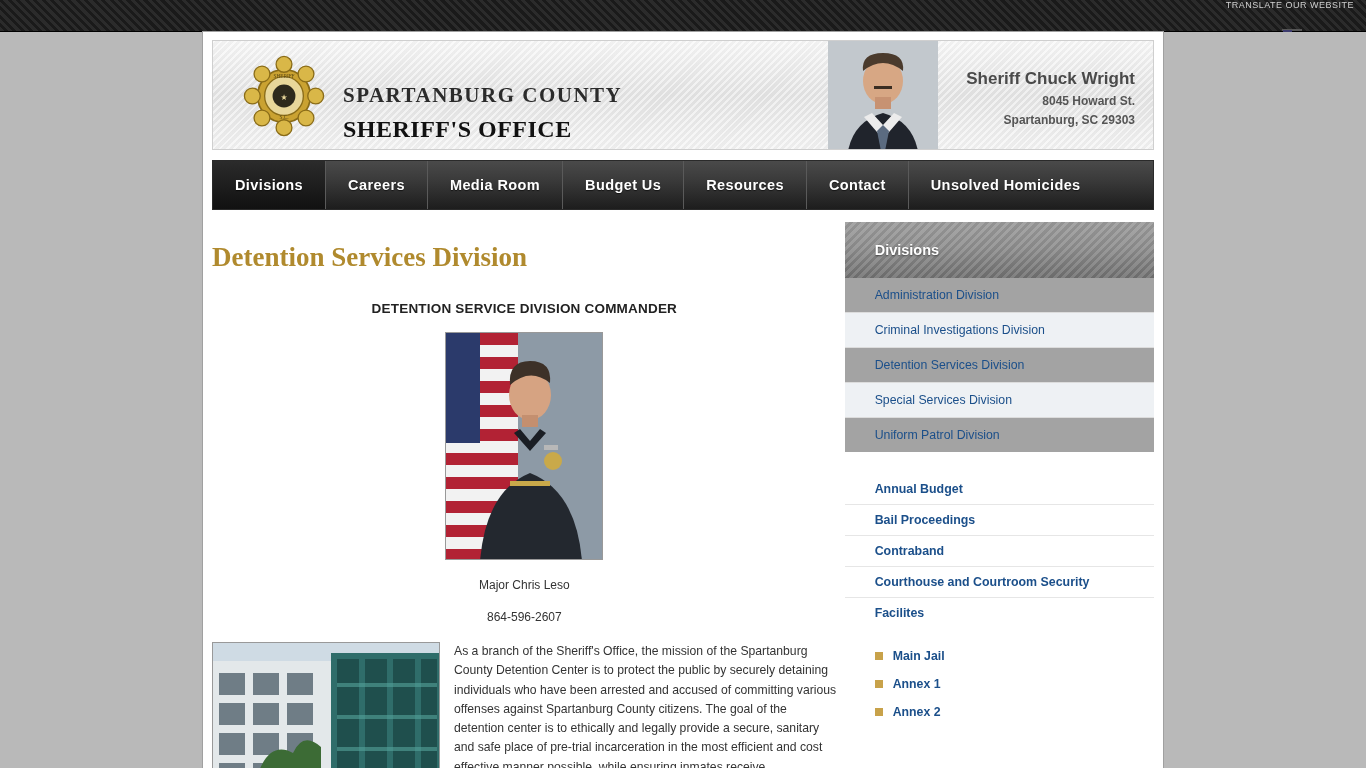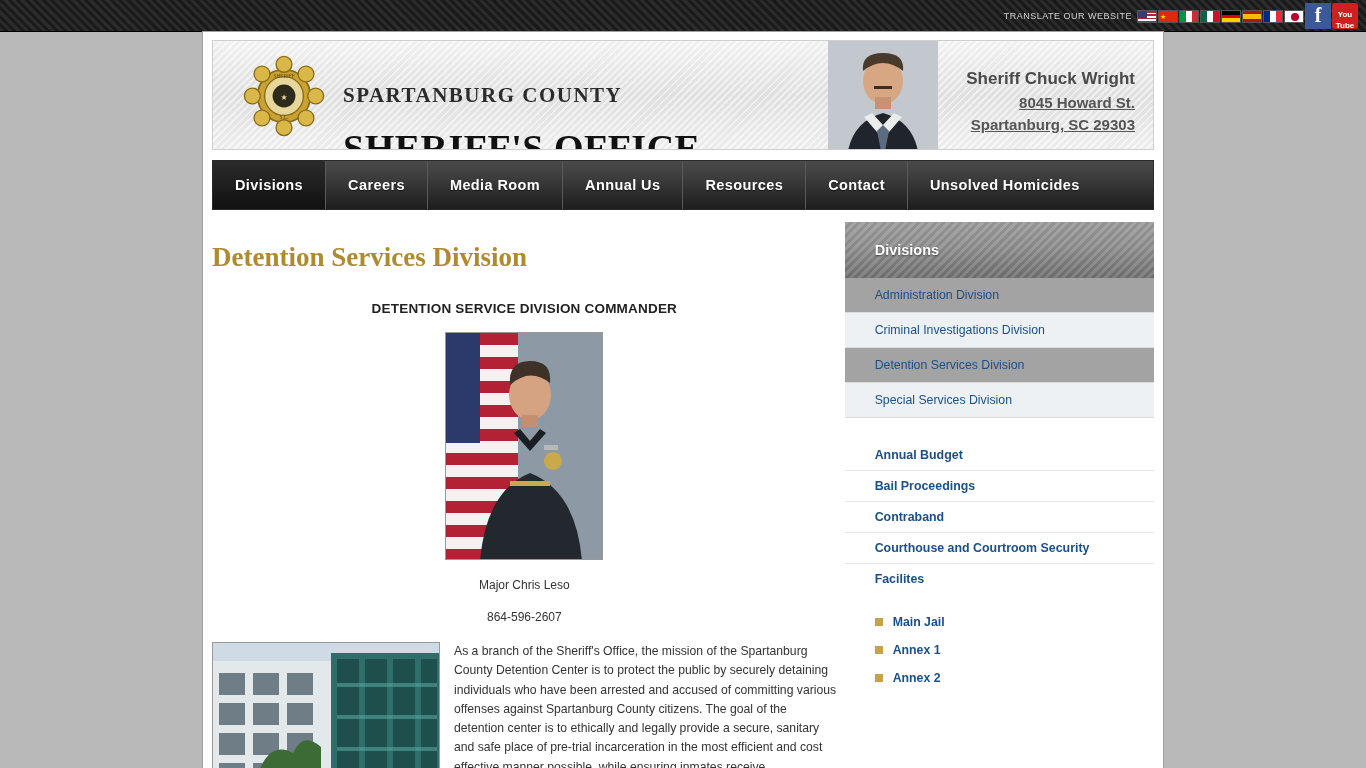--- a/index.html
+++ b/index.html
@@ -13,21 +13,21 @@
   
   #topbar {
     position: relative;
     height: 32px;
     background:
       repeating-linear-gradient(45deg, #2b2b2b 0px, #2b2b2b 3px, #1a1a1a 3px, #1a1a1a 6px);
     border-bottom: 1px solid #000;
   }
   #translate-wrap {
     position: absolute; right: 8px; top: 0;
-    height: 32px; display: flex; align-items: center; gap: 1px;
+    height: 32px; display: flex; align-items: center; gap: 19px; flex-direction: column;
   }
   #translate-label {
     color: #cfcfcf; font-size: 9px; letter-spacing: 0.5px;
     margin-right: 4px; white-space: nowrap;
   }
   .flag { width: 20px; height: 13px; display: inline-block; border: 1px solid #555; }
   .social { width: 26px; height: 26px; display: inline-block; position: relative; }
   .social-fb { background: #3b5998; color: #fff; font-weight: bold; font-size: 20px;
      text-align: center; line-height: 24px; font-family: "Liberation Serif", serif; }
   .social-yt { background: #cd201f; color: #fff; font-size: 8px; text-align: center;
@@ -58,33 +58,33 @@
   #badge {
     position: absolute; left: 27px; top: 10px; width: 88px; height: 90px;
   }
   #title-block { position: absolute; left: 130px; top: 42px; }
   #title-sub {
     font-family: "Liberation Serif", serif;
     font-size: 21px; letter-spacing: 1.5px; color: #2b2b2b; font-weight: bold;
   }
   #title-main {
     font-family: "Liberation Serif", serif;
-    font-size: 38px; letter-spacing: 0.5px; color: #111; font-weight: bold;
-    margin-top: 18px;
+    font-size: 24px; letter-spacing: 0.5px; color: #111; font-weight: bold;
+    margin-top: 8px;
   }
   #sheriff-photo {
     position: absolute; left: 615px; top: 0px; width: 110px; height: 110px;
     background: linear-gradient(180deg,#cfd4da 0%, #aeb6bd 100%);
     overflow: hidden;
   }
   #sheriff-info {
     position: absolute; right: 18px; top: 28px; text-align: right; color: #333; margin-left: 24px;
   }
   #sheriff-name { font-size: 17px; font-weight: bold; color: #4a4a4a; }
-  #sheriff-addr1, #sheriff-addr2 { font-size: 15px; font-weight: bold; color: #555; margin-top: 5px; text-decoration: underline; }
+  #sheriff-addr1, #sheriff-addr2 { font-size: 12px; font-weight: bold; color: #555; margin-top: 5px; }
   
   #nav {
     margin: 10px 9px 0 9px;
     height: 50px;
     background: linear-gradient(180deg,#4a4a4a 0%, #3a3a3a 40%, #1d1d1d 100%);
     display: flex; align-items: stretch;
     border: 1px solid #2a2a2a;
   }
   .nav-item {
     display: flex; align-items: center; padding: 0 22px;
@@ -235,21 +235,21 @@
     <div class="nav-item active">
           <span>Divisions</span>
         </div>
     <div class="nav-item">
           <span>Careers</span>
         </div>
     <div class="nav-item">
           <span>Media Room</span>
         </div>
     <div class="nav-item">
-          <span>Annual Us</span>
+          <span>Budget Us</span>
         </div>
     <div class="nav-item">
           <span>Resources</span>
         </div>
     <div class="nav-item">
           <span>Contact</span>
         </div>
     <div class="nav-item" style="border-right:none;">
           <span>Unsolved Homicides</span>
         </div>
@@ -344,20 +344,21 @@
 
     <div id="sidebar">
       <div id="sidebar-header">
         <span id="sidebar-header-label">Divisions</span>
       </div>
 
       <a class="side-link plain"><span>Administration Division</span></a>
       <a class="side-link alt"><span>Criminal Investigations Division</span></a>
       <a class="side-link plain"><span>Detention Services Division</span></a>
       <a class="side-link alt"><span>Special Services Division</span></a>
+      <a class="side-link plain" style="border-bottom:none;"><span>Uniform Patrol Division</span></a>
 
       <div class="side-group">
         <a class="side-bold"><span>Annual Budget</span></a>
         <a class="side-bold"><span>Bail Proceedings</span></a>
         <a class="side-bold"><span>Contraband</span></a>
         <a class="side-bold"><span>Courthouse and Courtroom Security</span></a>
         <a class="side-bold" style="border-bottom:none;"><span>Facilites</span></a>
       </div>
 
       <div style="margin-top:14px;">

